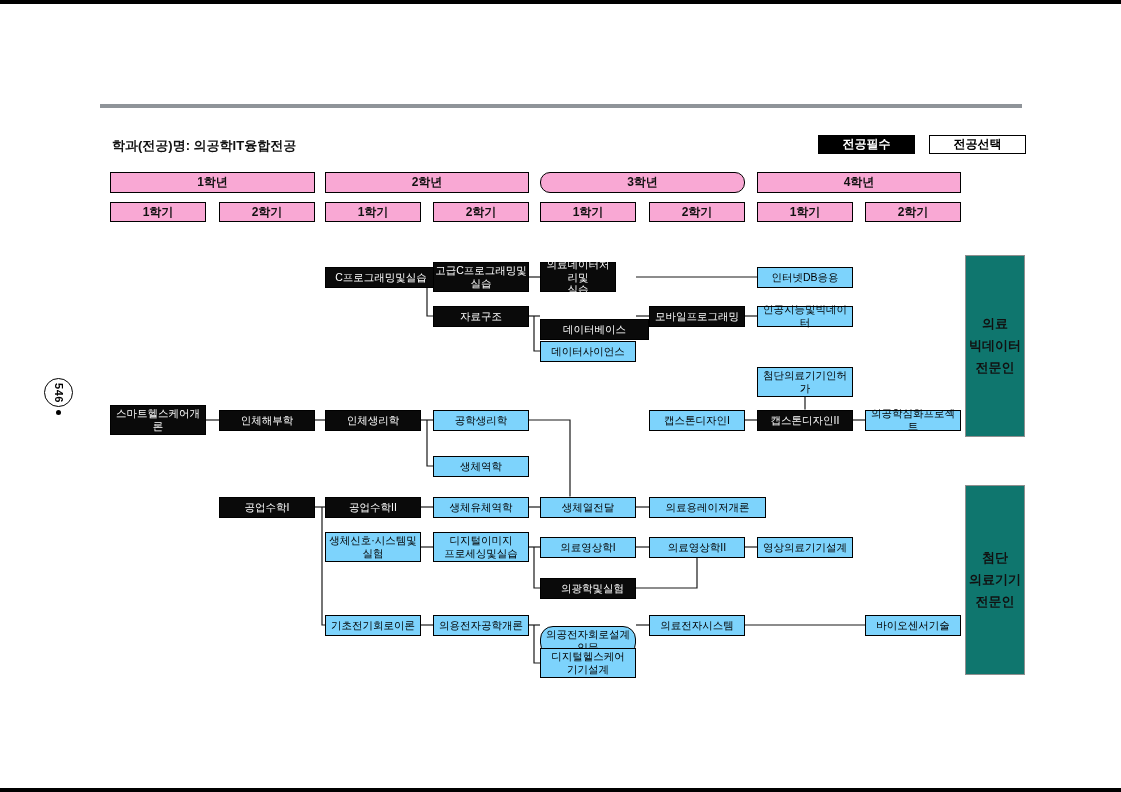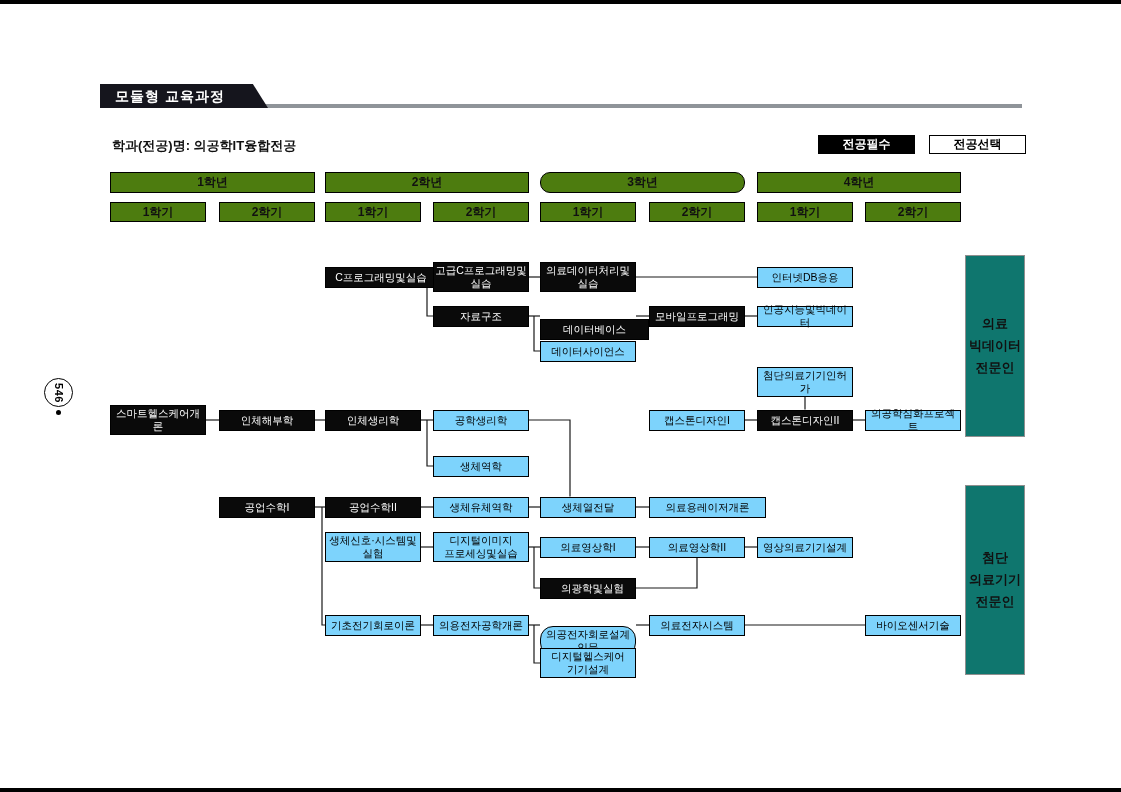--- a/index.html
+++ b/index.html
@@ -17,21 +17,21 @@
                  background:#8f9499; z-index:2; }
 
   .program-label { position:absolute; left:112px; top:137px; font-size:13px;
                    font-weight:bold; color:#111; }
 
   .legend-box { position:absolute; top:135px; width:97px; height:19px; font-size:12px;
                 font-weight:bold; display:flex; align-items:center; justify-content:center; }
   .legend-required { left:818px; background:#000; color:#fff; }
   .legend-elective { left:929px; background:#fff; color:#000; border:1px solid #000; }
 
-  .year-box, .sem-box { position:absolute; background:#4d7c0f; border:1px solid #000;
+  .year-box, .sem-box { position:absolute; background:#f9a8d4; border:1px solid #000;
                         font-weight:bold; font-size:12px; color:#111;
                         display:flex; align-items:center; justify-content:center; }
 
   .course { position:absolute; display:flex; align-items:center; justify-content:center;
             text-align:center; font-size:10.5px; line-height:1.2; white-space:pre-line;
             z-index:2; padding:1px; }
   .course.required { background:#0a0a0a; color:#fff; border:1px solid #000; }
   .course.elective { background:#7dd3fc; color:#000; border:1px solid #000; }
 
   .track { position:absolute; left:965px; width:60px; background:#0f766e;
@@ -48,21 +48,20 @@
   .page-dot { position:absolute; left:56px; top:410px; width:5px; height:5px;
               background:#000; border-radius:50%; }
 </style>
 </head>
 <body>
 
 <div class="page" id="page">
   <div class="edge-bar top"></div>
   <div class="edge-bar bottom"></div>
 
-  <div class="flag">모듈형 교육과정</div>
   <div class="header-line"></div>
 
   <div class="program-label">학과(전공)명:  의공학IT융합전공</div>
 
   <div class="legend-box legend-required">전공필수</div>
   <div class="legend-box legend-elective">전공선택</div>
 
   <div class="page-num">
     <span>546</span>
   </div>
@@ -109,21 +108,21 @@
       <polyline points="636,588 697,588 697,557.5" fill="none" stroke="#1a1a1a" stroke-width="1.2"></polyline>
       <polyline points="421,625 433,625" fill="none" stroke="#1a1a1a" stroke-width="1.2"></polyline>
       <polyline points="529,625 540,625" fill="none" stroke="#1a1a1a" stroke-width="1.2"></polyline>
       <polyline points="636,625 649,625" fill="none" stroke="#1a1a1a" stroke-width="1.2"></polyline>
       <polyline points="745,625 865,625" fill="none" stroke="#1a1a1a" stroke-width="1.2"></polyline>
       <polyline points="534,625 534,663 540,663" fill="none" stroke="#1a1a1a" stroke-width="1.2"></polyline>
     </svg>
     <div class="course required" style="left: 325px; top: 266.5px; width: 112px; height: 21px;">C프로그래밍및실습</div>
     <div class="course required" style="left: 433px; top: 262px; width: 96px; height: 30px;">고급C프로그래밍및
 실습</div>
-    <div class="course required" style="left: 540px; top: 262px; width: 96px; height: 30px;">의료데이터처리및
+    <div class="course required" style="left: 540px; top: 262px; width: 76px; height: 30px;">의료데이터처리및
 실습</div>
     <div class="course elective" style="left: 757px; top: 266.5px; width: 96px; height: 21px;">인터넷DB응용</div>
     <div class="course required" style="left: 433px; top: 305.5px; width: 96px; height: 21px;">자료구조</div>
     <div class="course required" style="left: 540px; top: 319px; width: 109px; height: 21px;">데이터베이스</div>
     <div class="course required" style="left: 649px; top: 305.5px; width: 96px; height: 21px;">모바일프로그래밍</div>
     <div class="course elective" style="left: 757px; top: 305.5px; width: 96px; height: 21px;">인공지능및빅데이터</div>
     <div class="course elective" style="left: 540px; top: 340.5px; width: 96px; height: 21px;">데이터사이언스</div>
     <div class="course elective" style="left: 757px; top: 367px; width: 96px; height: 30px;">첨단의료기기인허
 가</div>
     <div class="course required" style="left: 110px; top: 405px; width: 96px; height: 30px;">스마트헬스케어개

